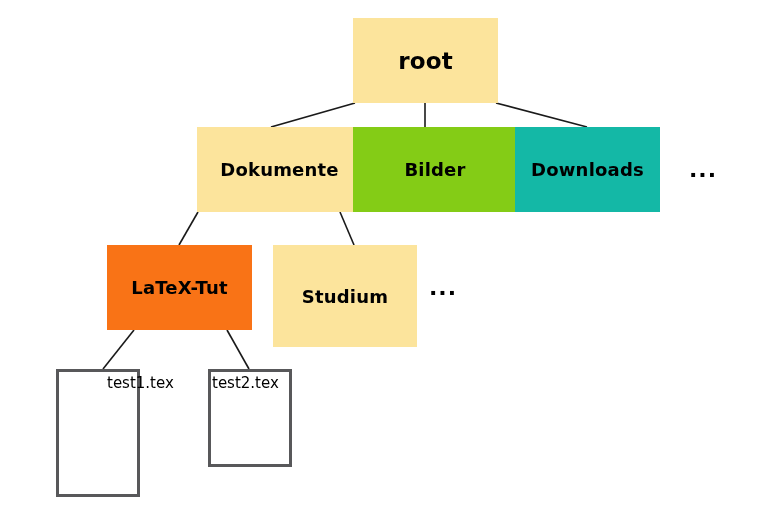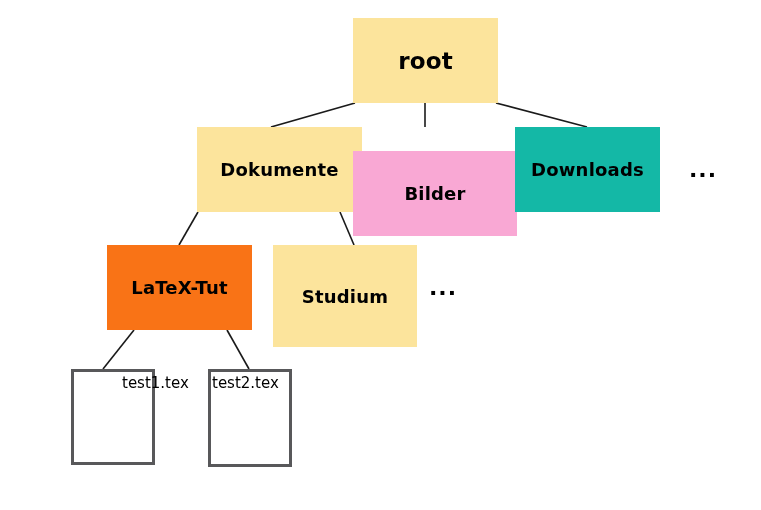--- a/index.html
+++ b/index.html
@@ -71,33 +71,33 @@
       <line x1="134" y1="330" x2="103" y2="369" stroke="#1a1a1a" stroke-width="1.6"></line>
       <line x1="227" y1="330" x2="249" y2="369" stroke="#1a1a1a" stroke-width="1.6"></line>
     </svg>
   <div id="nodes">
       <div class="node folder node-root" style="background: rgb(252, 228, 156); left: 353px; top: 18px; width: 145px; height: 85px; justify-content: center;">
         <span class="node-label">root</span>
       </div>
       <div class="node folder node-dokumente" style="background: rgb(252, 228, 156); left: 197px; top: 127px; width: 165px; height: 85px;">
         <span class="node-label">Dokumente</span>
       </div>
-      <div class="node folder node-bilder" style="background: #f9a8d4; left: 353px; top: 127px; width: 164px; height: 85px; margin-top: 24px;">
+      <div class="node folder node-bilder" style="background: #84cc16; left: 353px; top: 127px; width: 164px; height: 85px;">
         <span class="node-label">Bilder</span>
       </div>
       <div class="node folder node-downloads" style="background: #14b8a6; left: 515px; top: 127px; width: 145px; height: 85px;">
         <span class="node-label">Downloads</span>
       </div>
       <div class="node folder node-latex-tut" style="background: #f97316; left: 107px; top: 245px; width: 145px; height: 85px;">
         <span class="node-label">LaTeX-Tut</span>
       </div>
       <div class="node folder node-studium" style="background: rgb(252, 228, 156); left: 273px; top: 245px; width: 144px; height: 102px;">
         <span class="node-label">Studium</span>
       </div>
-      <div class="node file node-test1-tex" style="border: 3px solid rgb(88, 88, 90); left: 71px; top: 369px; width: 84px; height: 96px; padding-left: 48px;">
+      <div class="node file node-test1-tex" style="border: 3px solid rgb(88, 88, 90); left: 56px; top: 369px; width: 84px; height: 128px; padding-left: 48px;">
         <span class="node-label">test1.tex</span>
       </div>
       <div class="node file node-test2-tex" style="border: 3px solid rgb(88, 88, 90); left: 208px; top: 369px; width: 84px; height: 98px;">
         <span class="node-label">test2.tex</span>
       </div>
       <div class="node ellipsis node-more-row2" style="left: 685px; top: 127px; width: 36px; height: 85px;">
         <span class="node-label">...</span>
       </div>
       <div class="node ellipsis node-more-row3" style="left: 425px; top: 245px; width: 36px; height: 85px;">
         <span class="node-label">...</span>

